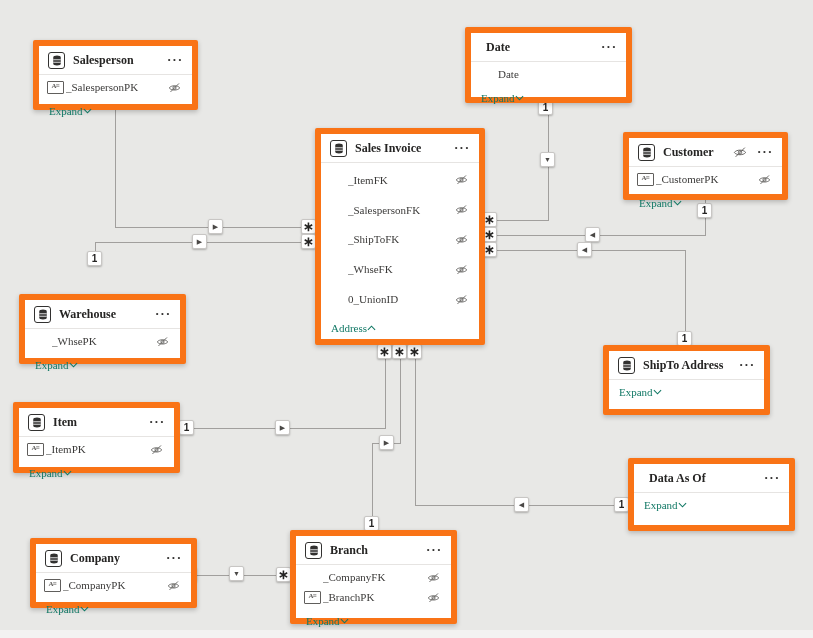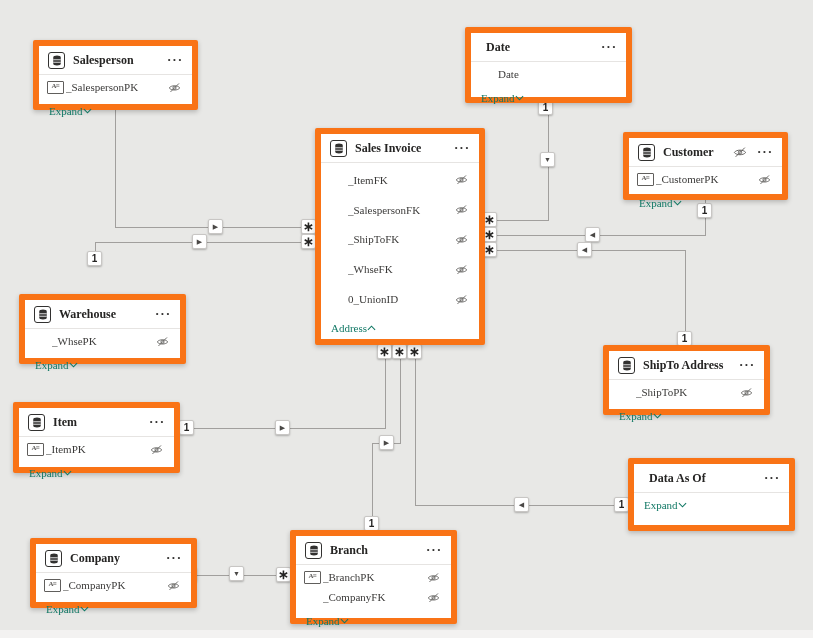--- a/index.html
+++ b/index.html
@@ -328,33 +328,20 @@
         <span class="hdr-icon">
           <svg width="10" height="11" viewBox="0 0 12 13">
             <path d="M1.5 2.5 a4.5 2 0 0 1 9 0 v8 a4.5 2 0 0 1 -9 0 z" fill="#323130"></path>
             <line x1="1.5" y1="5.6" x2="10.5" y2="5.6" stroke="#ffffff" stroke-width="1"></line>
             <line x1="1.5" y1="8.6" x2="10.5" y2="8.6" stroke="#ffffff" stroke-width="1"></line>
           </svg>
         </span>
         <span class="hdr-title">ShipTo Address</span>
         <span class="ellipsis">···</span>
       </div>
-      <div class="card-body">
-        <div class="field-row">
-          <span class="f-icon-slot"></span>
-          <span class="f-name">_ShipToPK</span>
-          <span class="f-eye">
-            <svg width="13" height="13" viewBox="0 0 16 16">
-              <path d="M1.5 8.5 C4 5 12 5 14.5 8.5 C12 12 4 12 1.5 8.5 Z" fill="none" stroke="#605e5c" stroke-width="1.1"></path>
-              <circle cx="8" cy="8.5" r="1.9" fill="none" stroke="#605e5c" stroke-width="1.1"></circle>
-              <line x1="3" y1="13.5" x2="13.5" y2="3" stroke="#605e5c" stroke-width="1.1"></line>
-            </svg>
-          </span>
-        </div>
-      </div>
       <div class="card-footer">
         <span class="footer-link">
           <span class="footer-label">Expand</span>
           <span class="chev">
             <svg width="9" height="6" viewBox="0 0 10 6">
               <polyline points="1,1 5,5 9,1" fill="none" stroke="#117865" stroke-width="1.2"></polyline>
             </svg>
           </span>
         </span>
       </div>
@@ -459,35 +446,35 @@
             <path d="M1.5 2.5 a4.5 2 0 0 1 9 0 v8 a4.5 2 0 0 1 -9 0 z" fill="#323130"></path>
             <line x1="1.5" y1="5.6" x2="10.5" y2="5.6" stroke="#ffffff" stroke-width="1"></line>
             <line x1="1.5" y1="8.6" x2="10.5" y2="8.6" stroke="#ffffff" stroke-width="1"></line>
           </svg>
         </span>
         <span class="hdr-title">Branch</span>
         <span class="ellipsis">···</span>
       </div>
       <div class="card-body">
         <div class="field-row">
+          <span class="f-icon-slot"></span>
+          <span class="f-name">_CompanyFK</span>
+          <span class="f-eye">
+            <svg width="13" height="13" viewBox="0 0 16 16">
+              <path d="M1.5 8.5 C4 5 12 5 14.5 8.5 C12 12 4 12 1.5 8.5 Z" fill="none" stroke="#605e5c" stroke-width="1.1"></path>
+              <circle cx="8" cy="8.5" r="1.9" fill="none" stroke="#605e5c" stroke-width="1.1"></circle>
+              <line x1="3" y1="13.5" x2="13.5" y2="3" stroke="#605e5c" stroke-width="1.1"></line>
+            </svg>
+          </span>
+        </div>
+        <div class="field-row">
           <span class="f-icon-slot">
             <span class="abc-icon">A≡</span>
           </span>
           <span class="f-name">_BranchPK</span>
-          <span class="f-eye">
-            <svg width="13" height="13" viewBox="0 0 16 16">
-              <path d="M1.5 8.5 C4 5 12 5 14.5 8.5 C12 12 4 12 1.5 8.5 Z" fill="none" stroke="#605e5c" stroke-width="1.1"></path>
-              <circle cx="8" cy="8.5" r="1.9" fill="none" stroke="#605e5c" stroke-width="1.1"></circle>
-              <line x1="3" y1="13.5" x2="13.5" y2="3" stroke="#605e5c" stroke-width="1.1"></line>
-            </svg>
-          </span>
-        </div>
-        <div class="field-row">
-          <span class="f-icon-slot"></span>
-          <span class="f-name">_CompanyFK</span>
           <span class="f-eye">
             <svg width="13" height="13" viewBox="0 0 16 16">
               <path d="M1.5 8.5 C4 5 12 5 14.5 8.5 C12 12 4 12 1.5 8.5 Z" fill="none" stroke="#605e5c" stroke-width="1.1"></path>
               <circle cx="8" cy="8.5" r="1.9" fill="none" stroke="#605e5c" stroke-width="1.1"></circle>
               <line x1="3" y1="13.5" x2="13.5" y2="3" stroke="#605e5c" stroke-width="1.1"></line>
             </svg>
           </span>
         </div>
       </div>
       <div class="card-footer">

